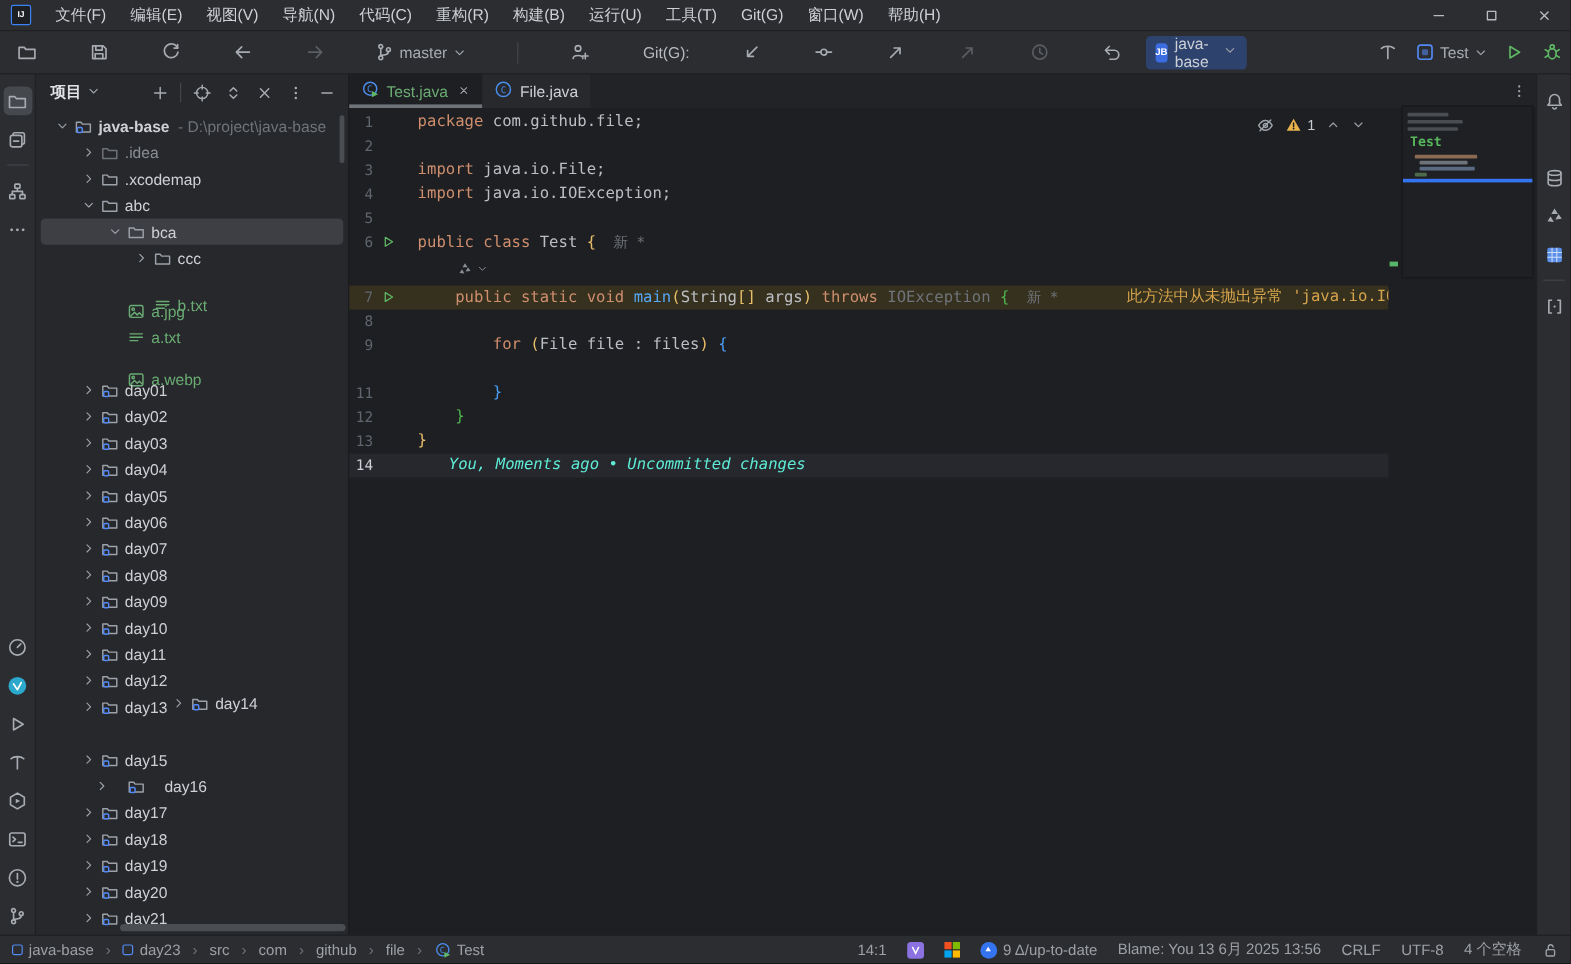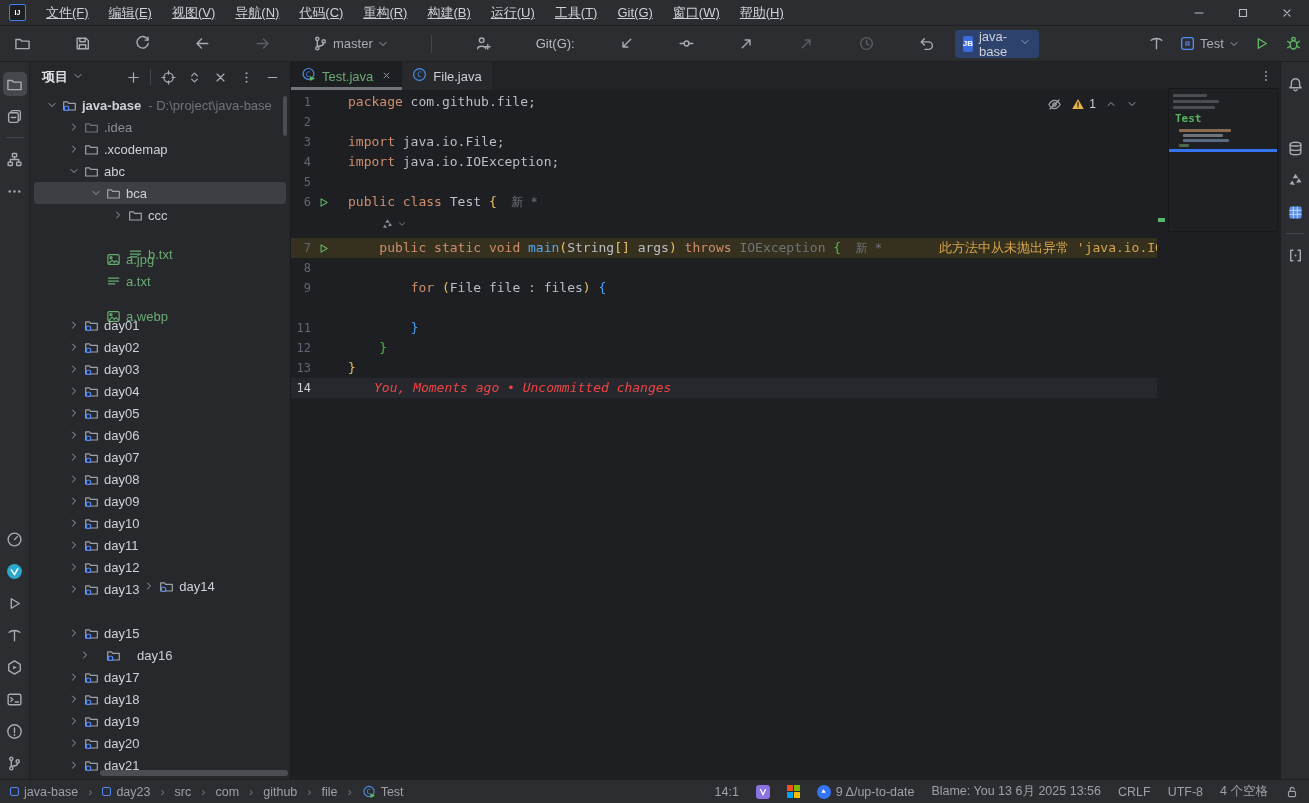--- a/index.html
+++ b/index.html
@@ -82,21 +82,21 @@
   .cline.hl-caret { background:#26282e; }
   .lnum { position:absolute; left:0; width:20px; text-align:right; color:#606670; font-size:12px; }
   .lnum.bright { color:#ced0d6; }
   .grun { position:absolute; left:26px; top:3px; color:#5fb865; }
   .ctext { position:absolute; left:57px; top:0; }
   .t-k { color:#cf8e6d; } .t-p { color:#bcbec4; } .t-d { color:#56a8f5; }
   .t-f { color:#c77dbb; } .t-g { color:#6f737a; } .t-i { color:#bcbec4; font-style:italic; }
   .t-y { color:#e8bf6a; } .t-gr { color:#4db54d; } .t-bl { color:#4b9ef5; }
   .t-inl { color:#6f737a; font-size:12px; }
   .inline-warn { position:absolute; left:648px; top:0; color:#d5a44c; white-space:pre; }
-  .blame { color:#ef4444; font-style:italic; margin-left:26px; }
+  .blame { color:#5eead4; font-style:italic; margin-left:26px; }
   .inlay-row { position:absolute; left:90px; height:18px; display:flex; align-items:center; gap:3px; color:#9da2aa; }
 
   .inspect-widget { position:absolute; right:136px; top:32px; height:20px; display:flex; align-items:center; gap:9px;
                     padding:0 6px; color:#9da2aa; }
   .inspect-count { color:#c8cdd4; font-size:12px; margin-left:-5px; }
 
   .stripe { position:absolute; right:113px; top:28px; bottom:0; width:10px; }
   .stripe .mark-add { position:absolute; left:1px; top:128px; width:7px; height:4px; background:#57b66a; }
 
   
@@ -117,21 +117,21 @@
   .win4 i { display:block; }
   .pv { width:14px; height:14px; border-radius:3px; background:#8b72e0; display:flex; align-items:center; justify-content:center; }
   .bc { width:14px; height:14px; border-radius:50%; background:#3574f0; display:flex; align-items:center; justify-content:center; }
 </style>
 </head>
 <body>
 
 <div id="window">
   <div class="menubar">
     <div class="app-logo">IJ</div>
-    <div id="menu-items" style="display:flex;text-decoration:underline;">
+    <div id="menu-items" style="display:flex;">
         <span class="menu-item">文件(F)</span>
         <span class="menu-item">编辑(E)</span>
         <span class="menu-item">视图(V)</span>
         <span class="menu-item">导航(N)</span>
         <span class="menu-item">代码(C)</span>
         <span class="menu-item">重构(R)</span>
         <span class="menu-item">构建(B)</span>
         <span class="menu-item">运行(U)</span>
         <span class="menu-item">工具(T)</span>
         <span class="menu-item">Git(G)</span>

